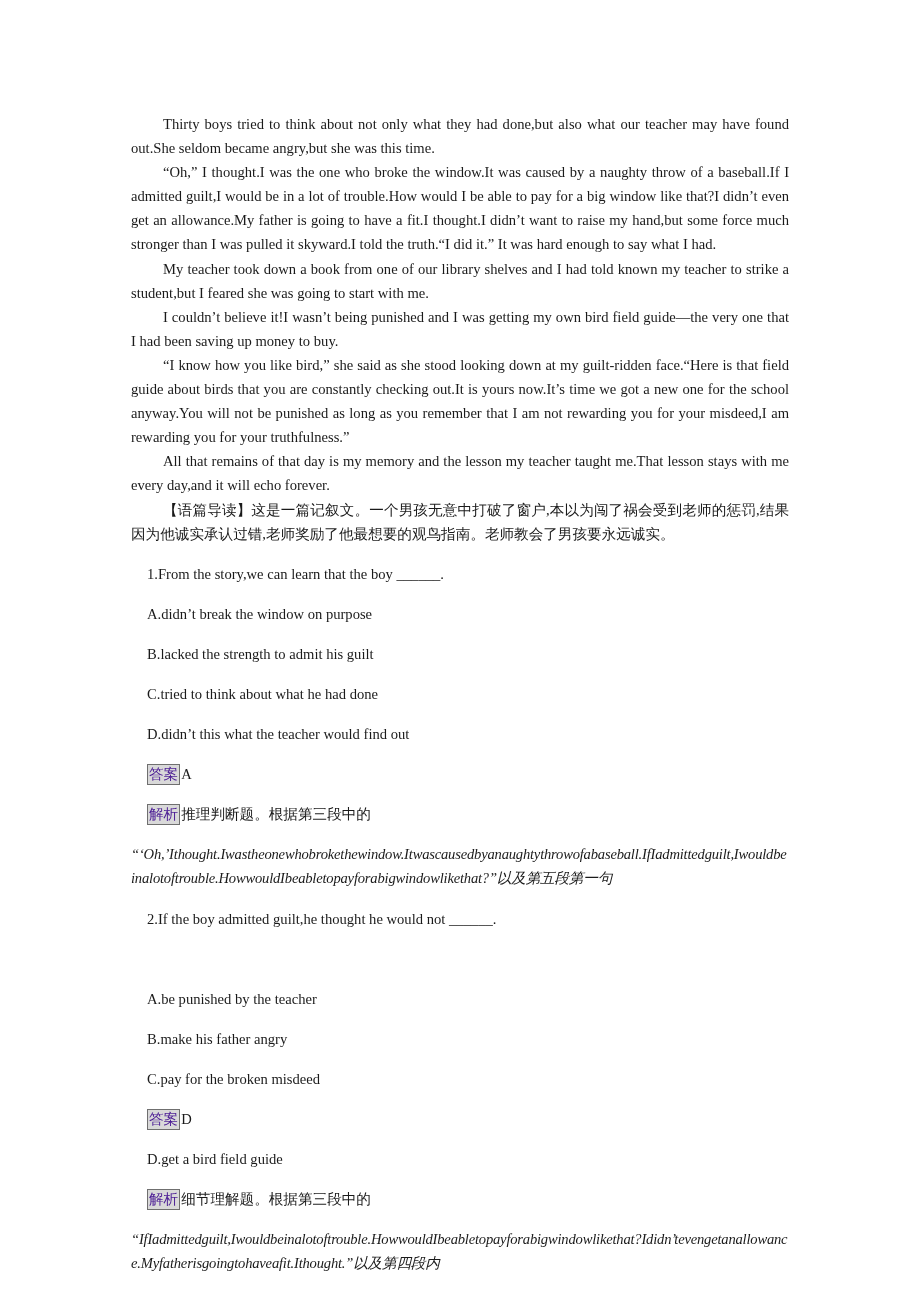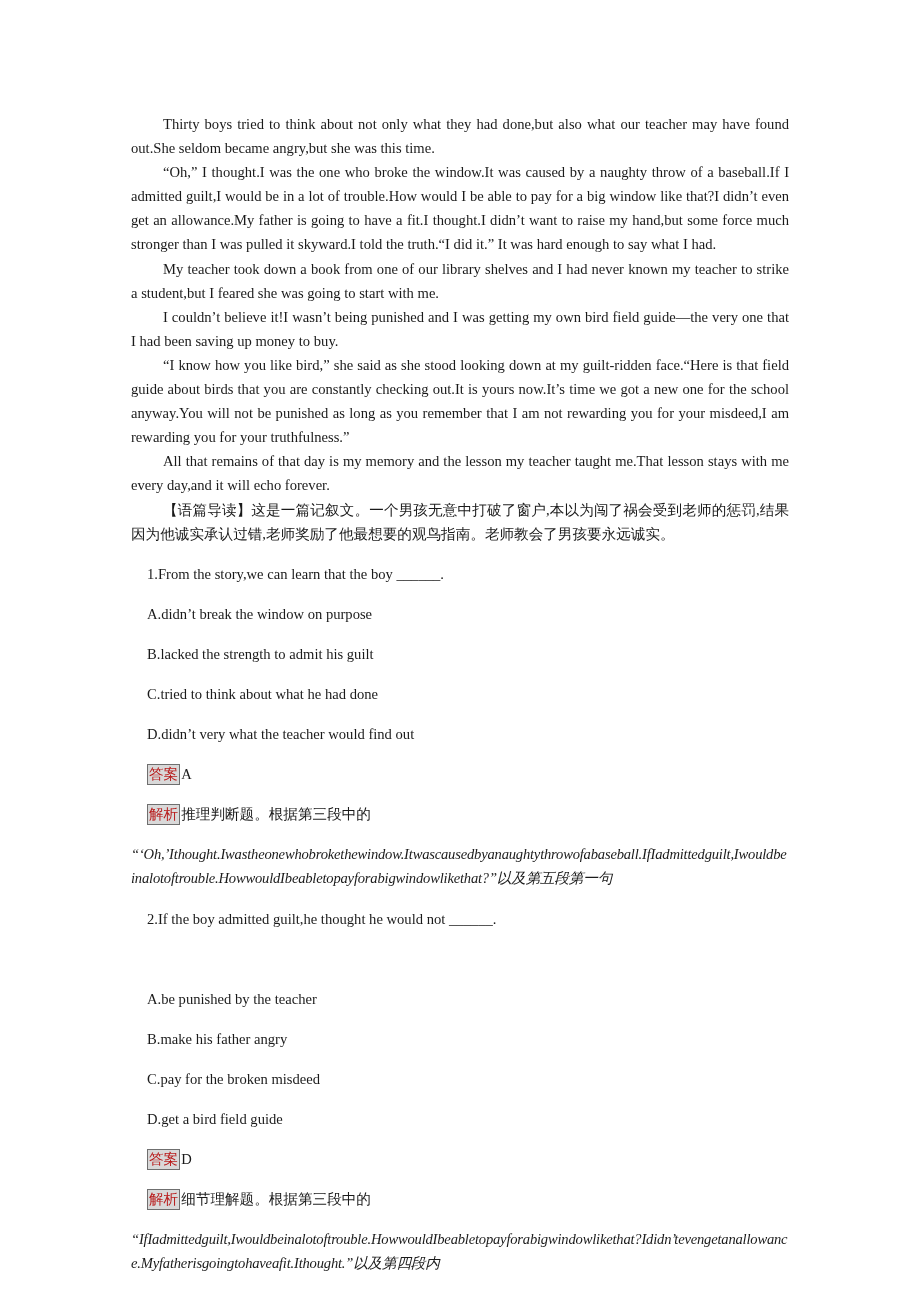--- a/index.html
+++ b/index.html
@@ -8,51 +8,51 @@
     position: absolute; left: 131px; top: 112px; width: 658px;
     font-family: "Liberation Serif", "DejaVu Serif", serif;
     font-size: 14.6px; line-height: 24.1px; color: #1a1a1a;
   }
   .p { text-align: justify; text-align-last: left; margin: 0; }
   .indent { text-indent: 32px; }
   .line { margin: 16px; white-space: pre; }
   .tight { letter-spacing: -0.2px; word-break: break-all; white-space: normal; font-style: italic; }
   .badge {
     display: inline-block; background: #d9d9d9; border: 1px solid #6f6f6f;
-    line-height: 19px; padding: 0 1px; margin-right: 1px; color: #b91c1c;
+    line-height: 19px; padding: 0 1px; margin-right: 1px; color: #4c1d95;
   }
   .blank-line { height: 24.1px; }
 </style>
 </head>
 <body>
 
 <div class="page">
   <p class="p indent">Thirty boys tried to think about not only what they had done,but also what our teacher may have found out.She seldom became angry,but she was this time.</p>
   <p class="p indent">“Oh,” I thought.I was the one who broke the window.It was caused by a naughty throw of a baseball.If I admitted guilt,I would be in a lot of trouble.How would I be able to pay for a big window like that?I didn’t even get an allowance.My father is going to have a fit.I thought.I didn’t want to raise my hand,but some force much stronger than I was pulled it skyward.I told the truth.“I did it.” It was hard enough to say what I had.</p>
-  <p class="p indent">My teacher took down a book from one of our library shelves and I had never known my teacher to strike a student,but I feared she was going to start with me.</p>
+  <p class="p indent">My teacher took down a book from one of our library shelves and I had told known my teacher to strike a student,but I feared she was going to start with me.</p>
   <p class="p indent">I couldn’t believe it!I wasn’t being punished and I was getting my own bird field guide—the very one that I had been saving up money to buy.</p>
   <p class="p indent">“I know how you like bird,” she said as she stood looking down at my guilt-ridden face.“Here is that field guide about birds that you are constantly checking out.It is yours now.It’s time we got a new one for the school anyway.You will not be punished as long as you remember that I am not rewarding you for your misdeed,I am rewarding you for your truthfulness.”</p>
   <p class="p indent">All that remains of that day is my memory and the lesson my teacher taught me.That lesson stays with me every day,and it will echo forever.</p>
   <p class="p indent">【语篇导读】这是一篇记叙文。一个男孩无意中打破了窗户,本以为闯了祸会受到老师的惩罚,结果因为他诚实承认过错,老师奖励了他最想要的观鸟指南。老师教会了男孩要永远诚实。</p>
 
   <div>
     <p class="line">1.From the story,we can learn that the boy ______.</p>
     <p class="line">A.didn’t break the window on purpose</p>
     <p class="line">B.lacked the strength to admit his guilt</p>
     <p class="line">C.tried to think about what he had done</p>
-    <p class="line">D.didn’t very what the teacher would find out</p>
+    <p class="line">D.didn’t this what the teacher would find out</p>
     <p class="line"><span class="badge">答案</span><span>A</span></p>
     <p class="line"><span class="badge">解析</span><span>推理判断题。根据第三段中的</span></p>
     <p class="p tight">“‘Oh,’Ithought.Iwastheonewhobrokethewindow.Itwascausedbyanaughtythrowofabaseball.IfIadmittedguilt,Iwouldbeinalotoftrouble.HowwouldIbeabletopayforabigwindowlikethat?”以及第五段第一句</p>
   </div>
 
   <div>
     <p class="line">2.If the boy admitted guilt,he thought he would not ______.</p>
     <div class="blank-line"></div>
     <p class="line">A.be punished by the teacher</p>
     <p class="line">B.make his father angry</p>
     <p class="line">C.pay for the broken misdeed</p>
+    <p class="line"><span class="badge">答案</span><span>D</span></p>
     <p class="line">D.get a bird field guide</p>
-    <p class="line"><span class="badge">答案</span><span>D</span></p>
     <p class="line"><span class="badge">解析</span><span>细节理解题。根据第三段中的</span></p>
     <p class="p tight">“IfIadmittedguilt,Iwouldbeinalotoftrouble.HowwouldIbeabletopayforabigwindowlikethat?Ididn’tevengetanallowance.Myfatherisgoingtohaveafit.Ithought.”以及第四段内</p>
   </div>
 </div>
 
 </body></html>

